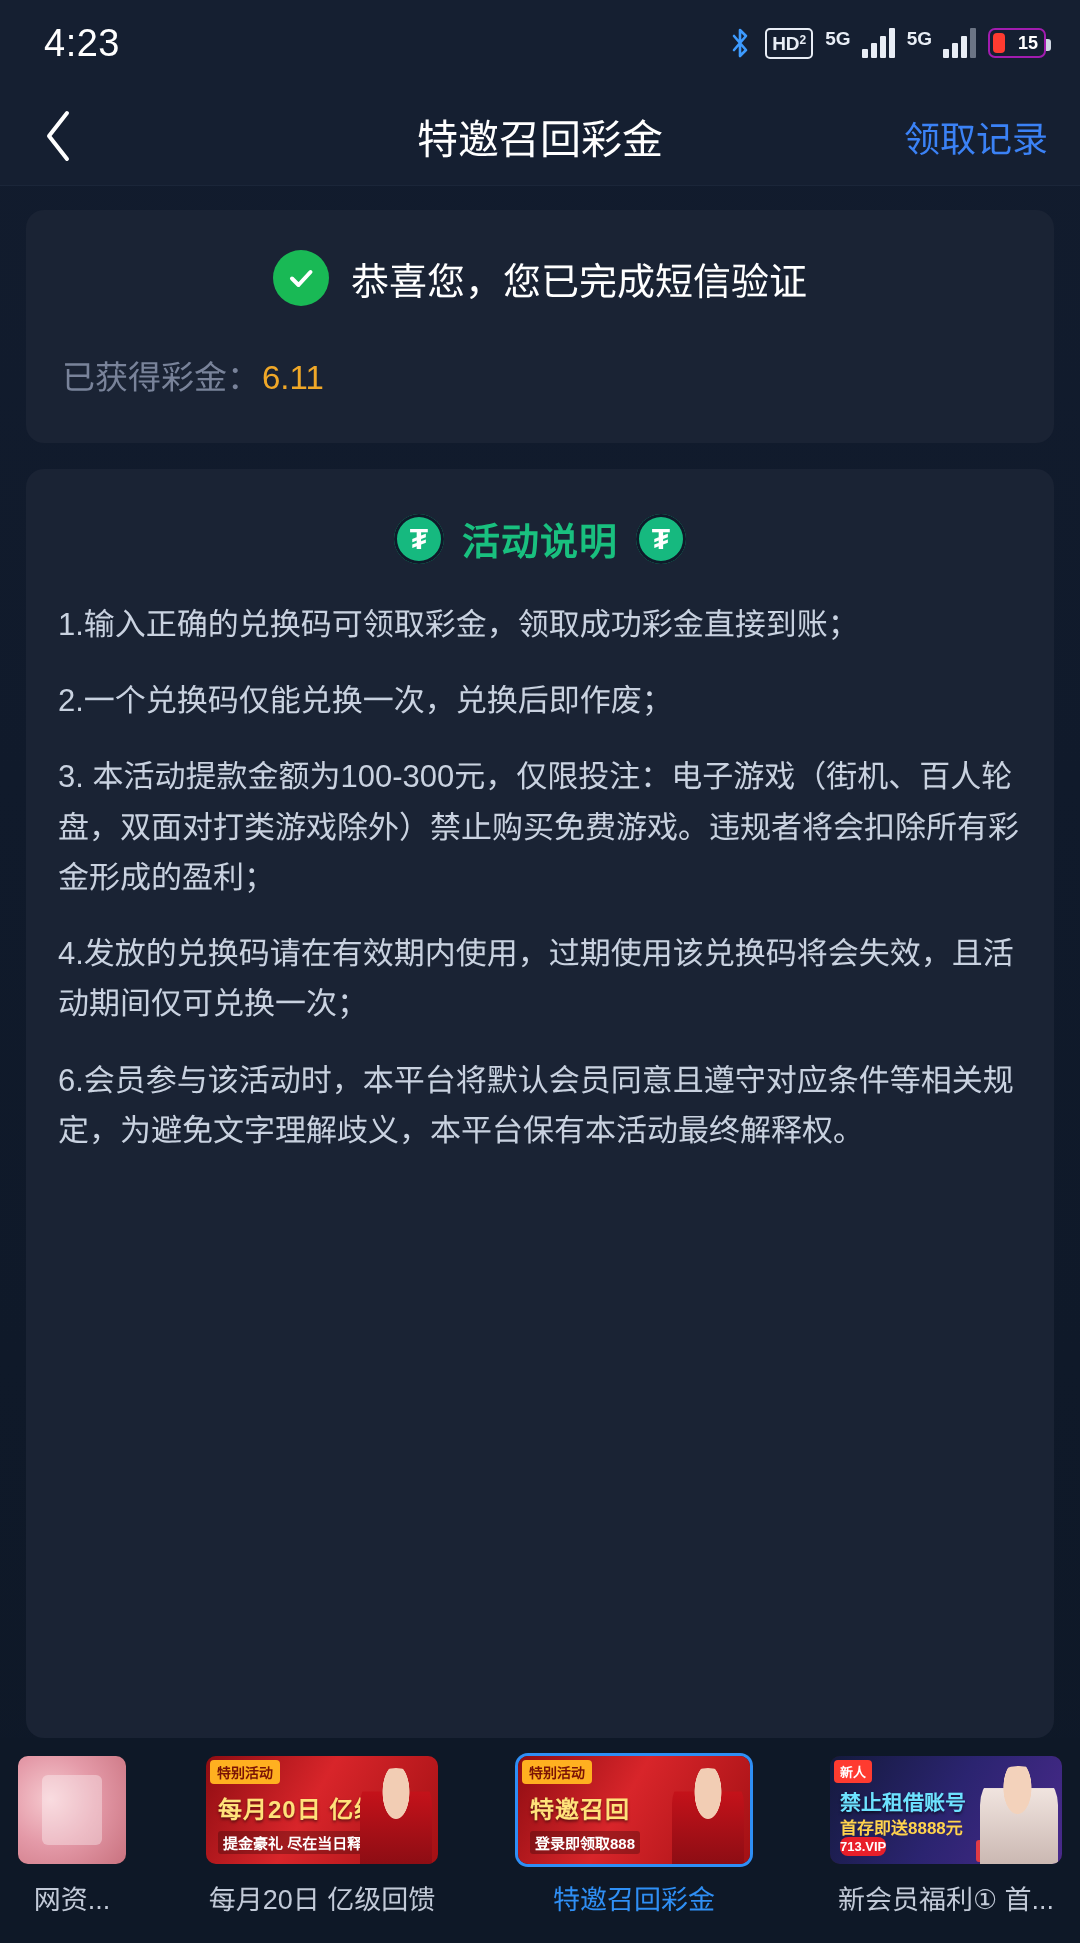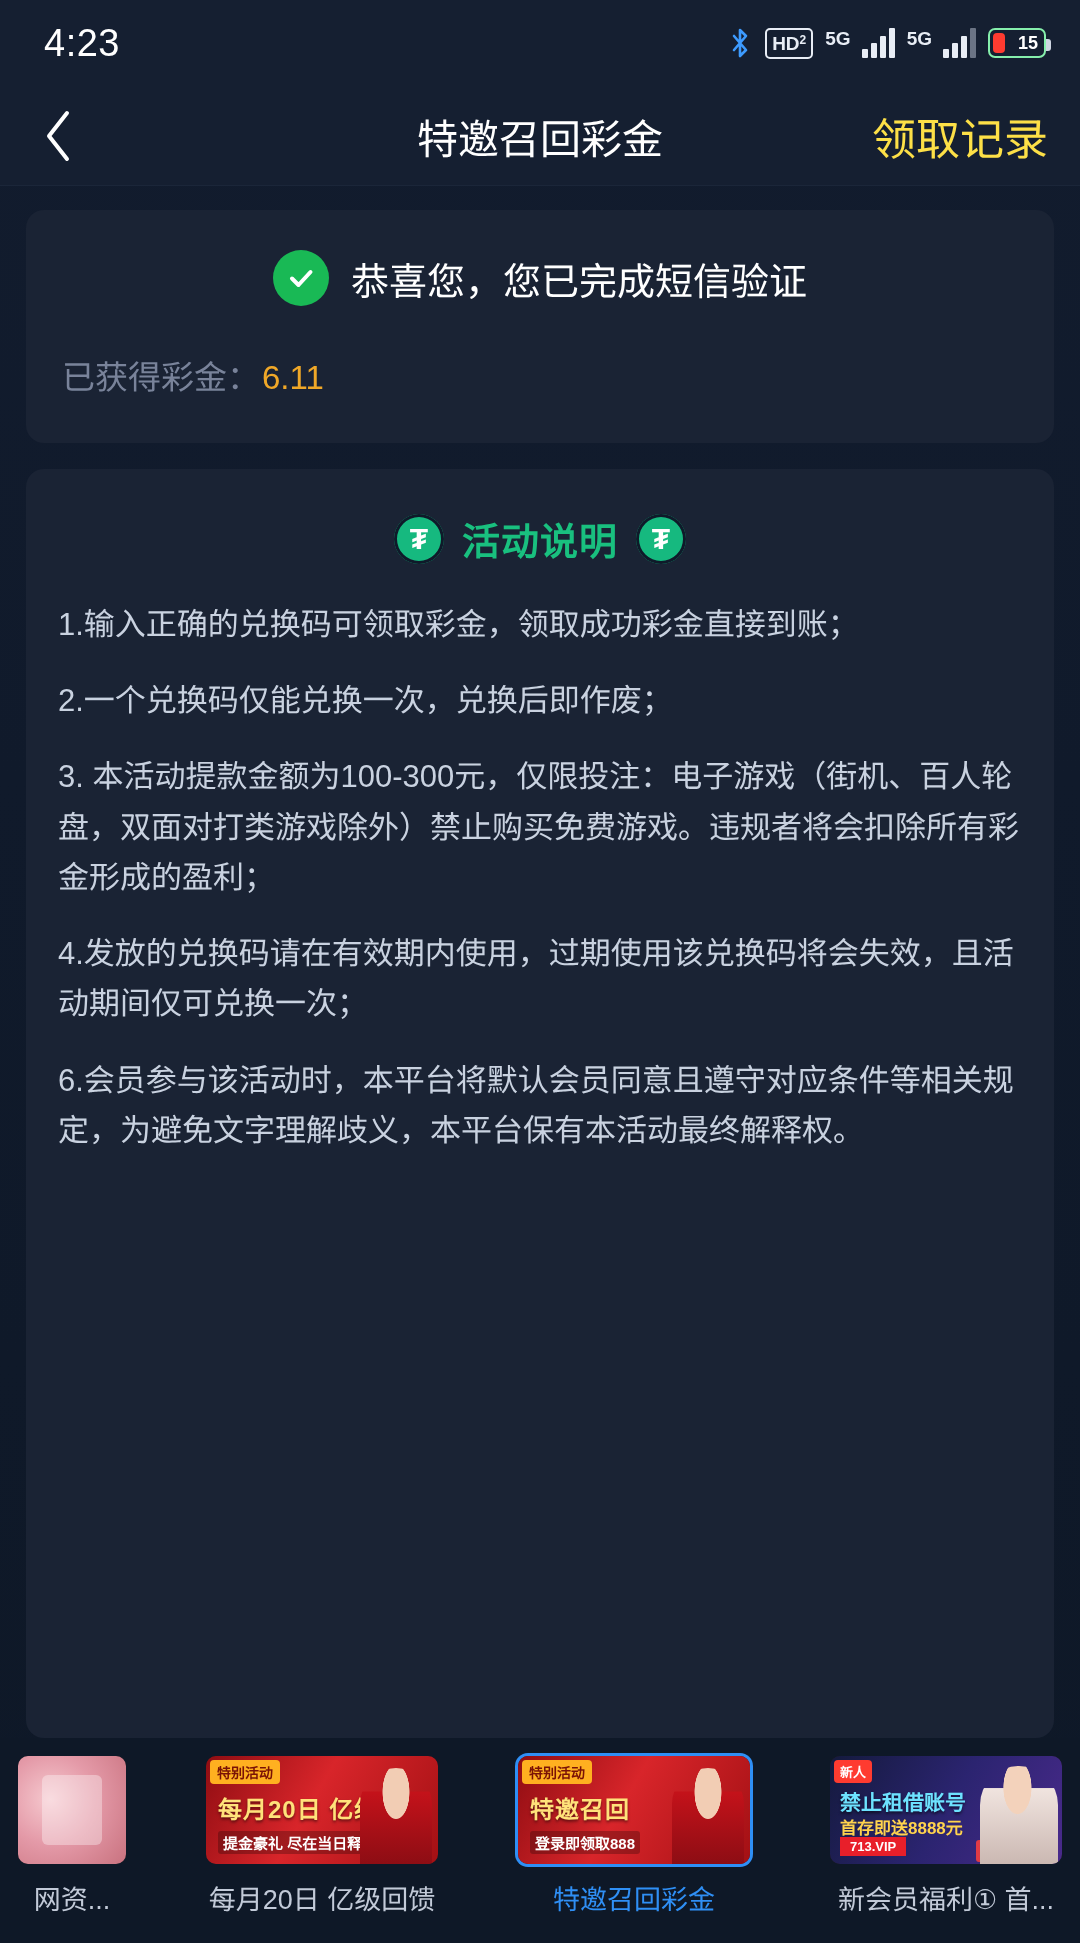--- a/index.html
+++ b/index.html
@@ -61,21 +61,21 @@
   .sig-label { font-size: 19px; color: #e8edf5; font-weight: 700; align-self: flex-start; }
   .bars { display: flex; align-items: flex-end; gap: 3px; height: 30px; }
   .bars i { width: 6px; background: #e8edf5; border-radius: 1px; display: block; }
   .bars i:nth-child(1) { height: 9px; }
   .bars i:nth-child(2) { height: 15px; }
   .bars i:nth-child(3) { height: 22px; }
   .bars i:nth-child(4) { height: 30px; }
   .bars.dim i:nth-child(4) { background: #6b7485; }
   .battery {
     width: 58px; height: 30px;
-    border: 2px solid #86efac;
+    border: 2px solid #a21caf;
     border-radius: 7px;
     position: relative;
     display: flex;
     align-items: center;
     padding: 3px;
   }
   .battery::after {
     content: "";
     position: absolute;
     right: -7px; top: 9px;
@@ -118,22 +118,22 @@
   .header-title {
     position: absolute;
     left: 0; right: 0;
     text-align: center;
     font-size: 41px;
     color: #ffffff;
     font-weight: 500;
     pointer-events: none;
   }
   .header-action {
-    font-size: 44px;
-    color: #fde047;
+    font-size: 36px;
+    color: #3b82f6;
     position: relative;
     z-index: 2;
     padding: 8px 4px;
     text-align: center;
   }
 
   
   .content {
     flex: 1 1 auto;
     padding: 24px 26px 0 26px;
@@ -336,21 +336,21 @@
   }
   .b-blue .gold {
     position: absolute; top: 58px; left: 10px;
     color: #ffd34d; font-size: 17px; font-weight: 800;
     white-space: nowrap;
   }
   .b-blue .pill {
     position: absolute; bottom: 8px; left: 10px;
     background: #e81f2a; color: #fff;
     font-size: 13px; font-weight: 700;
-    padding: 2px 10px; border-radius: 0;
+    padding: 2px 0; border-radius: 8px;
     white-space: nowrap;
     margin-top: 34px;
   }
   .b-blue .lady {
     position: absolute; right: 4px; bottom: 0;
     width: 78px; height: 98px;
     background: radial-gradient(ellipse at 48% 22%, #f3d2bb 0 24%, transparent 25%),
                 linear-gradient(180deg, transparent 22%, #f0e4df 23%, #cbb8b2 100%);
     border-radius: 40px 40px 0 0;
   }

